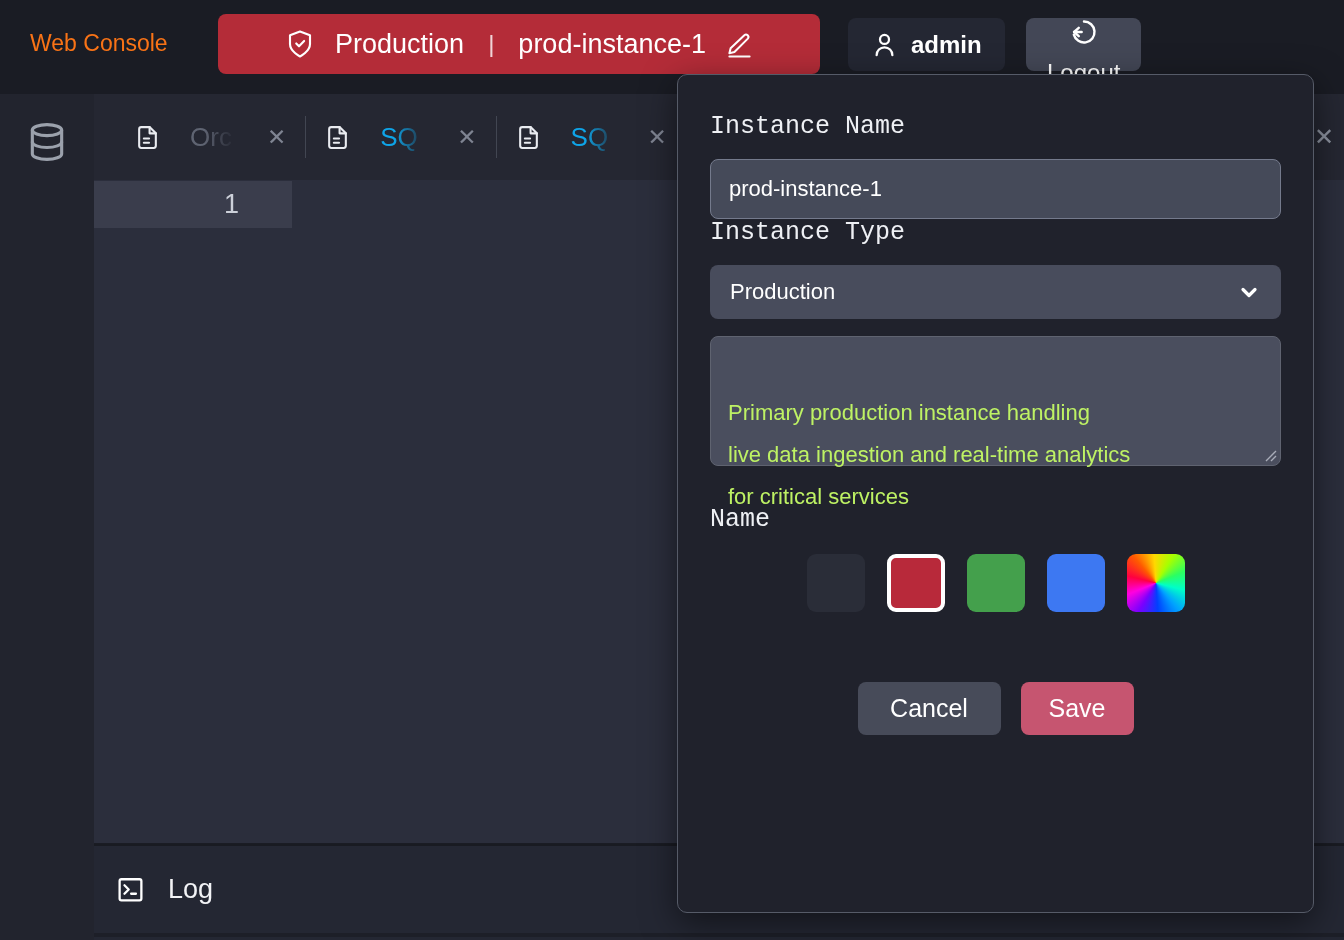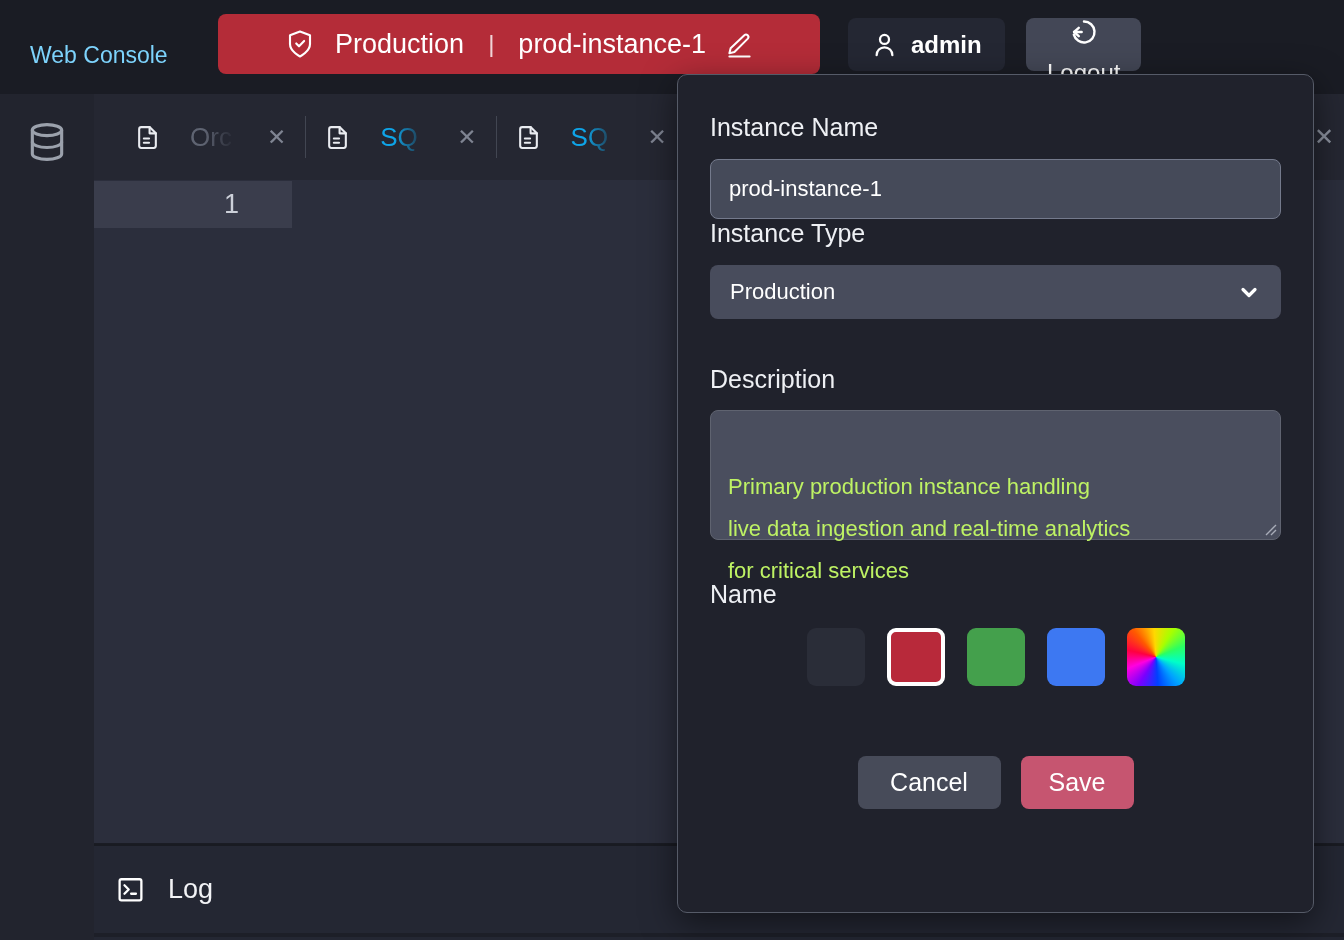--- a/index.html
+++ b/index.html
@@ -6,21 +6,21 @@
   html,body { margin:0; padding:0; }
   body {
     width:1344px; height:940px; overflow:hidden; position:relative;
     background:#1a1c24; color:#fff;
     font-family:"Liberation Sans", sans-serif;
   }
   .icon svg { display:block; }
 
   
   .topbar { position:absolute; left:0; top:0; width:1344px; height:94px; background:#1a1c24; }
-  .brand { position:absolute; left:30px; top:30px; font-size:23px; color:#7dd3fc;margin-top:12px; }
+  .brand { position:absolute; left:30px; top:30px; font-size:23px; color:#f97316; }
   .env-badge {
     position:absolute; left:218px; top:14px; width:602px; height:60px;
     background:#b42c38; border-radius:8px;
     display:flex; align-items:center; justify-content:center; gap:20px;
     font-size:27px; color:#fff; cursor:pointer;
   }
   .env-badge .sep { opacity:.8; font-size:24px; padding:0 4px; font-weight:300; }
   .admin-chip {
     position:absolute; left:848px; top:18px; height:53px;
     background:#242733; border-radius:8px;
@@ -71,21 +71,21 @@
   .logbar .llabel { font-size:27px; color:#f2f3f6; }
   .bottomstrip { position:absolute; left:94px; top:933px; width:1250px; height:7px; background:#1d1f28; border-bottom:3px solid #242733; }
 
   
   .modal {
     position:absolute; left:677px; top:74px; width:637px; height:839px;
     background:#20222c; border:1px solid #565b68; border-radius:10px;
     padding:38px 32px 0; z-index:10;
     box-shadow:0 10px 34px rgba(0,0,0,.5);
   }
-  .mlabel { font-size:25px; color:#eef0f4; height:28px; line-height:28px; }
+  .mlabel { font-size:25px; color:#eef0f4; height:28px; line-height:28px;font-family:Liberation Mono, monospace; }
   .text-input {
     margin-top:18px; width:100%; height:60px;
     background:#454a59; border:1px solid #747a8c; border-radius:8px;
     color:#fff; font-size:22px; padding:0 18px; outline:none;
     font-family:"Liberation Sans", sans-serif;
   }
   .mlabel.mt2 { }
   .select {
     margin-top:18px; width:100%; height:54px;
     background:#484c5c; border-radius:8px;
@@ -257,21 +257,20 @@
   <div class="mlabel mt2">Instance Type</div>
   <div class="select">
     <span>Production</span>
     <span class="icon">
       <svg width="24" height="24" viewBox="0 0 24 24" fill="none" stroke="#ffffff" stroke-width="3.2" stroke-linecap="round" stroke-linejoin="round">
         <polyline points="6 9.5 12 15.5 18 9.5"></polyline>
       </svg>
     </span>
   </div>
 
-  <div class="mlabel mt3">Description</div>
   <div class="textarea">
     <span>Primary production instance handling
 live data ingestion and real-time analytics
 for critical services</span>
     <svg class="grip" width="13" height="13" viewBox="0 0 13 13">
       <path d="M2 12 L12 2 M7 12 L12 7" stroke="#a8acb8" stroke-width="1.4" fill="none"></path>
     </svg>
   </div>
 
   <div class="mlabel mt4">Name</div>

